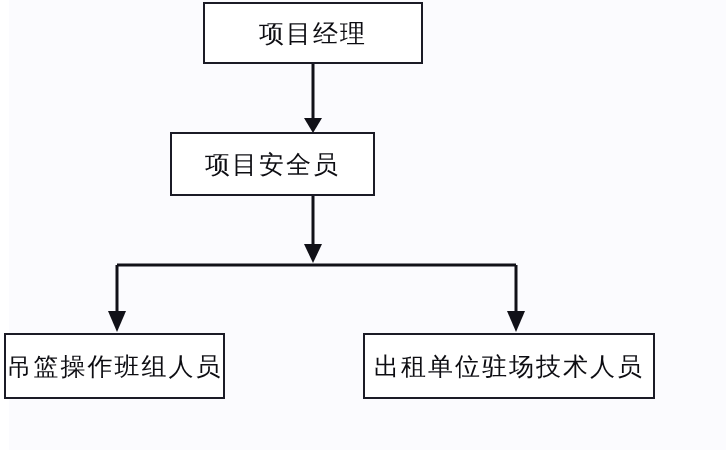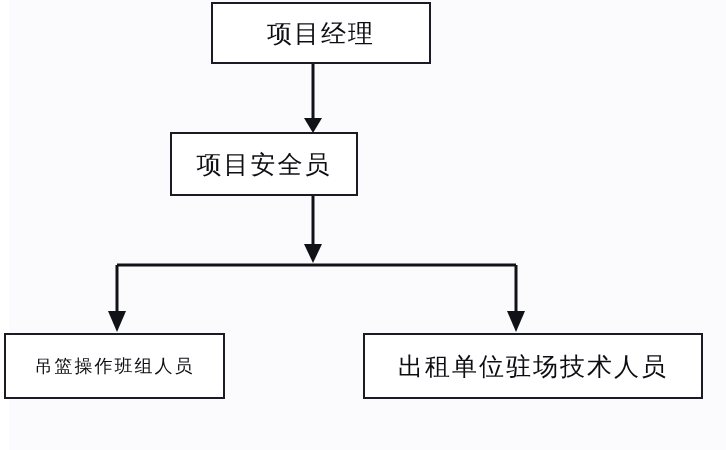--- a/index.html
+++ b/index.html
@@ -45,44 +45,43 @@
   }
   .node-label {
     display: block;
     line-height: 1;
   }
   #node-manager {
     left: 203px;
     top: 2px;
     width: 220px;
     height: 62px;
-    margin-left: 8px;
   }
   #node-manager .node-label { font-size: 25px; }
 
   #node-safety {
     left: 170px;
     top: 132px;
-    width: 188px;
+    width: 205px;
     height: 64px;
   }
   #node-safety .node-label { font-size: 25px; }
 
   #node-gondola-team {
     left: 4px;
     top: 333px;
     width: 221px;
     height: 66px;
   }
-  #node-gondola-team .node-label { font-size: 18px; text-align: center; }
+  #node-gondola-team .node-label { font-size: 25px; text-align: center; }
 
   #node-lessor-tech {
     left: 363px;
     top: 333px;
-    width: 340px;
+    width: 292px;
     height: 66px;
   }
   #node-lessor-tech .node-label { font-size: 25px; }
 
   
   .connectors {
     position: absolute;
     left: 0;
     top: 0;
     width: 726px;

